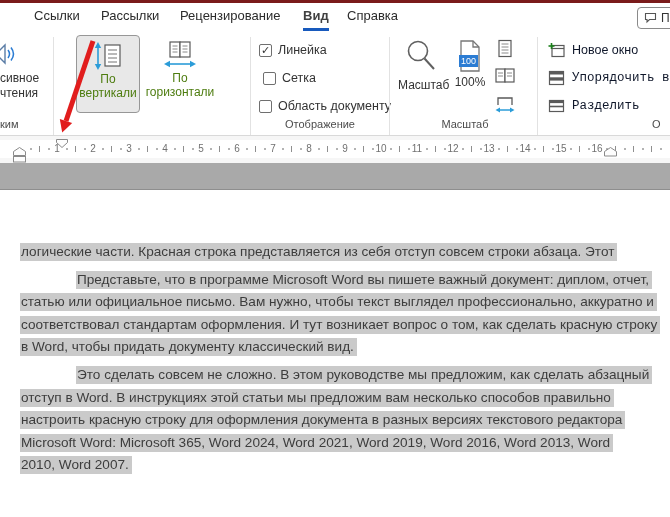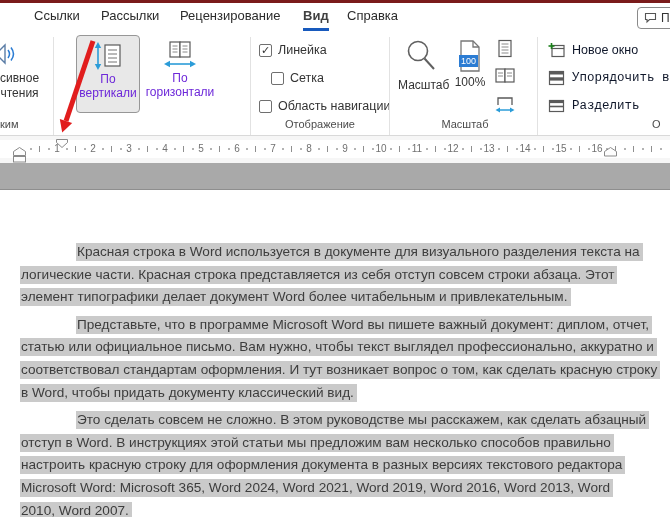--- a/index.html
+++ b/index.html
@@ -19,21 +19,21 @@
 
   
   #ribbon{left:0;top:31px;width:670px;height:104px;background:#fff;}
   .vdiv{position:absolute;top:6px;width:1px;height:122px;background:#e2e2e2;}
   .grp-label{position:absolute;top:87px;font-size:11px;color:#4c4c4c;text-align:center;white-space:nowrap;}
   .ribbon-bottom{left:0;top:135px;width:670px;height:1px;background:#d9d9d9;}
 
   .two-line-btn{position:absolute;top:4px;height:78px;border-radius:4px;display:flex;flex-direction:column;
       align-items:center;justify-content:flex-start;padding-top:4px;box-sizing:border-box;}
   .two-line-btn.selected{background:#e8e8e8;border:1px solid #979797;}
-  .two-line-btn .lbl{font-size:12px;line-height:14px;color:#6d28d9;text-align:center;}
+  .two-line-btn .lbl{font-size:12px;line-height:14px;color:#4d7c0f;text-align:center;}
 
   .chk-row{position:absolute;display:flex;align-items:center;gap:6px;height:16px;}
   .chk-box{width:13px;height:13px;border:1px solid #6f6f6f;border-radius:2px;background:#fff;
       display:flex;align-items:center;justify-content:center;font-size:11px;color:#333;box-sizing:border-box;}
   .chk-lbl{font-size:12.5px;color:#333;white-space:nowrap;}
 
   .win-row{position:absolute;display:flex;align-items:center;gap:7px;height:18px;}
   .win-lbl{font-size:12.5px;color:#0f172a;white-space:nowrap;}
 
   .imm-lbl{position:absolute;font-size:12px;line-height:15px;color:#333;}
@@ -81,21 +81,21 @@
 
 <div class="abs" id="ribbon">
 
   <span class="abs" style="left:-9px;top:11px;">
     <svg width="26" height="24" viewBox="0 0 26 24">
       <polygon points="2,9 8,9 14,3 14,21 8,15 2,15" fill="none" stroke="#5b7da6" stroke-width="1.4"></polygon>
       <path d="M17 8 q3 4 0 8" fill="none" stroke="#2b7cd3" stroke-width="1.5"></path>
       <path d="M20 5.5 q5 6.5 0 13" fill="none" stroke="#2b7cd3" stroke-width="1.5"></path>
     </svg>
   </span>
-  <div class="imm-lbl" style="left:0;top:40px;text-align:center;">
+  <div class="imm-lbl" style="left:0;top:40px;">
     <div>сивное</div>
     <div>чтения</div>
   </div>
   <div class="grp-label" style="left:0;top:87px;">ким</div>
 
   <div class="vdiv" style="left:53px;"></div>
 
   <div class="two-line-btn selected" style="left:76px;width:64px;">
     <span>
       <svg width="32" height="32" viewBox="0 0 32 32">
@@ -138,27 +138,27 @@
   </div>
 
   <div class="vdiv" style="left:250px;"></div>
 
   <div class="chk-row" style="left:259px;top:11px;">
     <span class="chk-box">
         <span>✓</span>
       </span>
     <span class="chk-lbl">Линейка</span>
   </div>
-  <div class="chk-row" style="left:271px;top:39px;text-align:center;">
+  <div class="chk-row" style="left:263px;top:39px;text-align:center;">
     <span class="chk-box"></span>
     <span class="chk-lbl">Сетка</span>
   </div>
   <div class="chk-row" style="left:259px;top:67px;">
     <span class="chk-box"></span>
-    <span class="chk-lbl">Область навигации</span>
+    <span class="chk-lbl">Область документу</span>
   </div>
   <div class="grp-label" style="left:252px;width:136px;">Отображение</div>
 
   <div class="vdiv" style="left:389px;"></div>
 
   <div class="abs" style="left:398px;top:7px;width:46px;text-align:center;">
     <span>
       <svg width="36" height="36" viewBox="0 0 36 36" style="margin:0 auto;">
         <circle cx="15" cy="13" r="9.5" fill="none" stroke="#606060" stroke-width="1.6"></circle>
         <line x1="21.5" y1="20.5" x2="31" y2="31" stroke="#606060" stroke-width="2"></line>
@@ -266,32 +266,30 @@
           <polygon points="6.5,0.5 12.5,4.5 12.5,9 0.5,9 0.5,4.5" fill="#fdfdfd" stroke="#8a8a8a" stroke-width="1"></polygon>
         </svg>
     </span>
   </div>
 </div>
 
 <div class="abs" id="doc-area">
   <div id="page">
     <div id="doc-text">
         <div class="para">
-          <div class="line"><span class="hl first">Красная строка в Word используется в документе для визуального разделения текста на</span></div>
           <div class="line"><span class="hl">логические части. Красная строка представляется из себя отступ совсем строки абзаца. Этот</span></div>
-          <div class="line"><span class="hl">элемент типографики делает документ Word более читабельным и привлекательным.</span></div>
         </div>
         <div class="para">
           <div class="line"><span class="hl first">Представьте, что в программе Microsoft Word вы пишете важный документ: диплом, отчет,</span></div>
           <div class="line"><span class="hl">статью или официальное письмо. Вам нужно, чтобы текст выглядел профессионально, аккуратно и</span></div>
           <div class="line"><span class="hl">соответствовал стандартам оформления. И тут возникает вопрос о том, как сделать красную строку</span></div>
           <div class="line"><span class="hl">в Word, чтобы придать документу классический вид.</span></div>
         </div>
         <div class="para">
-          <div class="line"><span class="hl first">Это сделать совсем не сложно. В этом руководстве мы расскажем, как сделать абзацный</span></div>
+          <div class="line"><span class="hl first">Это сделать совсем не сложно. В этом руководстве мы предложим, как сделать абзацный</span></div>
           <div class="line"><span class="hl">отступ в Word. В инструкциях этой статьи мы предложим вам несколько способов правильно</span></div>
           <div class="line"><span class="hl">настроить красную строку для оформления документа в разных версиях текстового редактора</span></div>
           <div class="line"><span class="hl">Microsoft Word: Microsoft 365, Word 2024, Word 2021, Word 2019, Word 2016, Word 2013, Word</span></div>
           <div class="line"><span class="hl">2010, Word 2007.</span></div>
         </div>
       </div>
   </div>
 </div>
 
 <svg class="abs" id="arrow-overlay" viewBox="0 0 670 517">

